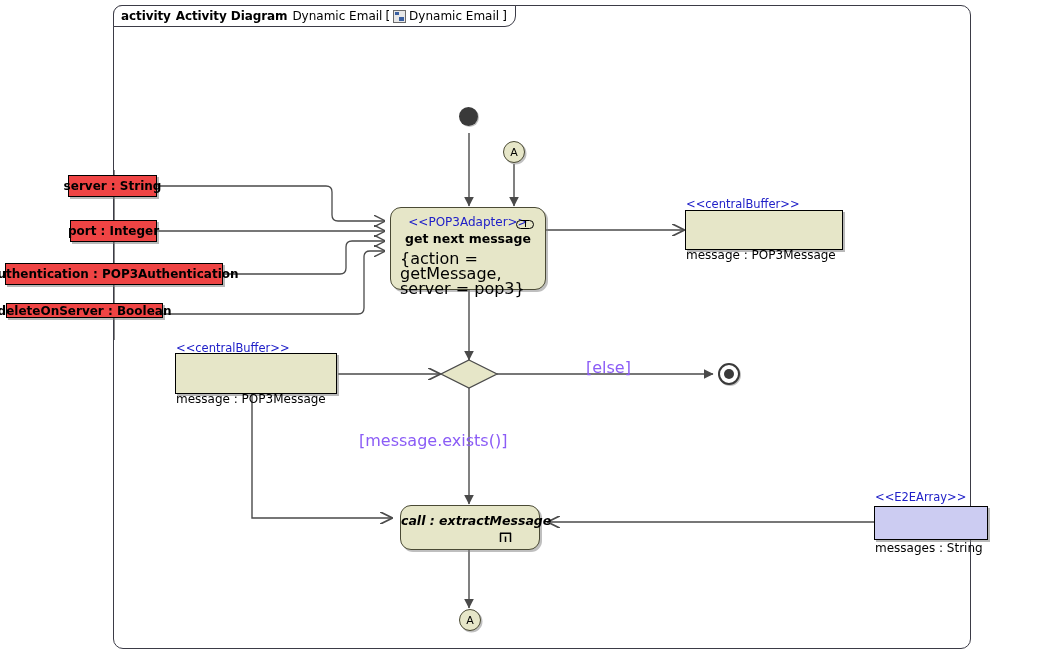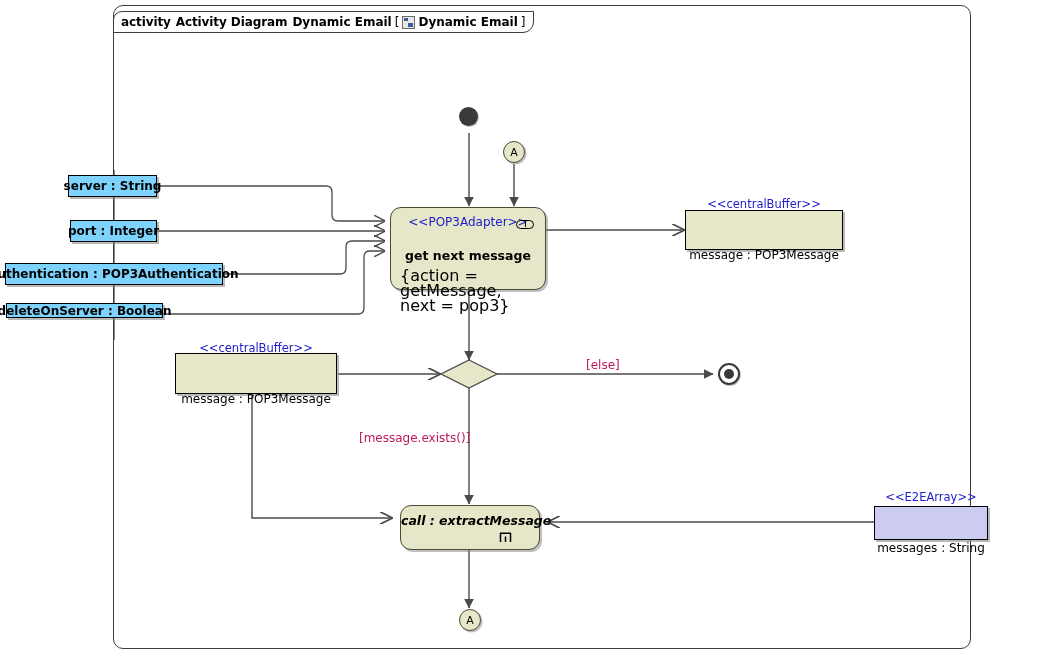--- a/index.html
+++ b/index.html
@@ -26,40 +26,40 @@
     position: absolute;
     left: 113px; top: 5px;
     width: 858px; height: 644px;
     border: 1px solid #3b3b46;
     border-radius: 10px;
     box-sizing: border-box;
     background: transparent;
   }
   #frame-tab {
     position: absolute;
-    left: 113px; top: 11px;
+    left: 113px; top: 5px;
     height: 22px;
     box-sizing: border-box;
     border: 1px solid #3b3b46;
     border-top-left-radius: 9px;
     border-bottom-right-radius: 11px;
     background: #ffffff;
     padding: 0 8px 0 7px;
     display: flex;
     align-items: center;
     white-space: nowrap;
     font-size: 12px;
     color: #000;
   }
   #frame-tab .kind {
     font-weight: bold;
     letter-spacing: -0.1px;
   }
   #frame-tab .nm {
-    font-weight: bold;
+    font-weight: normal;
     margin-left: 5px;
   }
   #frame-tab .brk { font-weight: normal; margin-left: 3px; }
   .tab-icon {
     display: inline-block;
     width: 13px; height: 13px;
     margin: 0 3px 0 3px;
     position: relative;
     border: 1px solid #6b6b6b;
     background: #e8e8e8;
@@ -81,36 +81,35 @@
     background: #3a5fa0;
   }
 
   
   .node {
     position: absolute;
     box-sizing: border-box;
     box-shadow: 2px 2px 0 rgba(128,128,128,0.55);
   }
   .pin-node {
-    background: #7dd3fc;
+    background: #ef4444;
     border: 1px solid #000000;
     display: flex;
     align-items: center;
     justify-content: center;
     font-size: 12px;
     font-weight: bold;
     color: #000;
     white-space: nowrap;
   }
   .buffer-node {
     background: #e6e6c8;
     border: 1px solid #000000;
     display: flex;
     flex-direction: column;
-    align-items: center;
     justify-content: center;
     white-space: nowrap;
     gap: 35px;
   }
   .buffer-node.lav { background: #ccccf2; }
   .stereo {
     color: #2020c8;
     font-size: 11.5px;
     font-weight: normal;
     line-height: 15px;
@@ -127,21 +126,20 @@
     position: absolute;
     box-sizing: border-box;
     background: #e6e6c8;
     border: 1px solid #4a4a35;
     border-radius: 11px;
     box-shadow: 2px 2px 0 rgba(128,128,128,0.5);
   }
   .action .ln {
     text-align: center;
     white-space: nowrap;
-    margin-top: 17px;
   }
   .action .st { color: #2020c8; font-size: 12px; line-height: 16px; }
   .action .ttl { color: #000; font-size: 12.5px; font-weight: bold; line-height: 18px; }
   .action .prop {
     color: #000; font-size: 16px; line-height: 15px;
     text-align: left; padding-left: 9px;
   }
 
   .recv-icon {
     position: absolute;
@@ -199,22 +197,22 @@
     align-items: center;
     justify-content: center;
     font-size: 11px;
     color: #000;
     box-shadow: 1.5px 1.5px 0 rgba(150,150,150,0.6);
   }
 
   
   .edge-label {
     position: absolute;
-    font-size: 12px;
-    color: #be185d;
+    font-size: 16px;
+    color: #8b5cf6;
     white-space: nowrap;
   }
 </style>
 </head>
 <body>
 
 <svg id="canvas" viewBox="0 0 1043 666" xmlns="http://www.w3.org/2000/svg">
   <defs>
     <marker id="arrow" viewBox="0 0 10 10" refX="9.4" refY="5" markerWidth="7" markerHeight="7" orient="auto-start-reverse">
       <path d="M 0 0 L 10 5 L 0 10 z" fill="#4a4a4a"></path>
@@ -285,21 +283,21 @@
 </div>
 
 <div class="node pin-node" style="left:6px; top:303px; width:157px; height:15px;">
   <span>deleteOnServer : Boolean</span>
 </div>
 
 <div class="action" style="left:390px; top:207px; width:156px; height:83px;">
   <div class="ln st" style="margin-top:6px;">&lt;&lt;POP3Adapter&gt;&gt;</div>
   <div class="ln ttl">get next message</div>
   <div class="prop" style="margin-top:3px;">{action = getMessage,</div>
-  <div class="prop">next = pop3}</div>
+  <div class="prop">server = pop3}</div>
   <span class="recv-icon" style="right:11px; top:12px;"></span>
 </div>
 
 <div class="action" style="left:400px; top:505px; width:140px; height:45px;">
   <div class="ln ttl" style="margin-top:6px;font-style:italic;">call : extractMessage</div>
   <svg class="rake" style="right:27px; bottom:6px;" viewBox="0 0 13 11">
     <path d="M1.5 1 L1.5 10 M11.5 1 L11.5 10 M6.5 4.5 L6.5 10 M1 1.2 L12 1.2" stroke="#000" stroke-width="1.5" fill="none"></path>
   </svg>
 </div>
 

